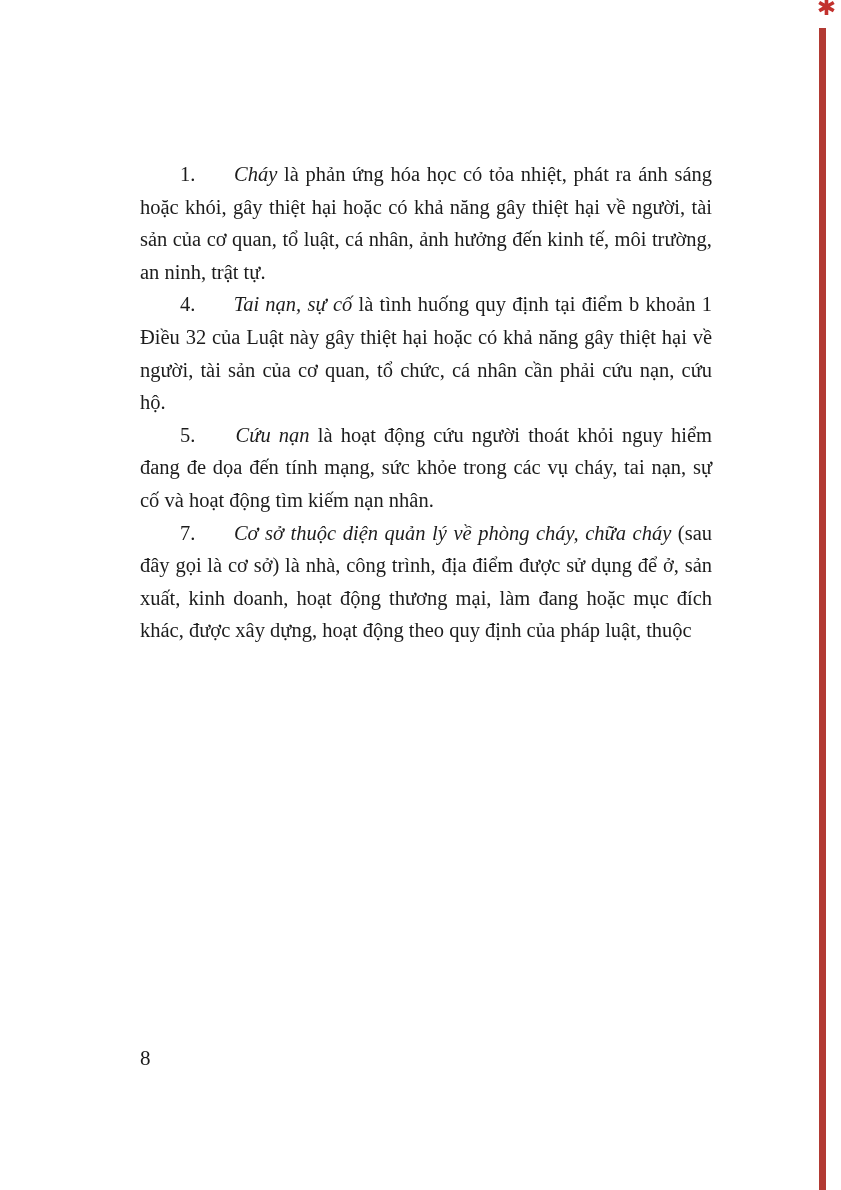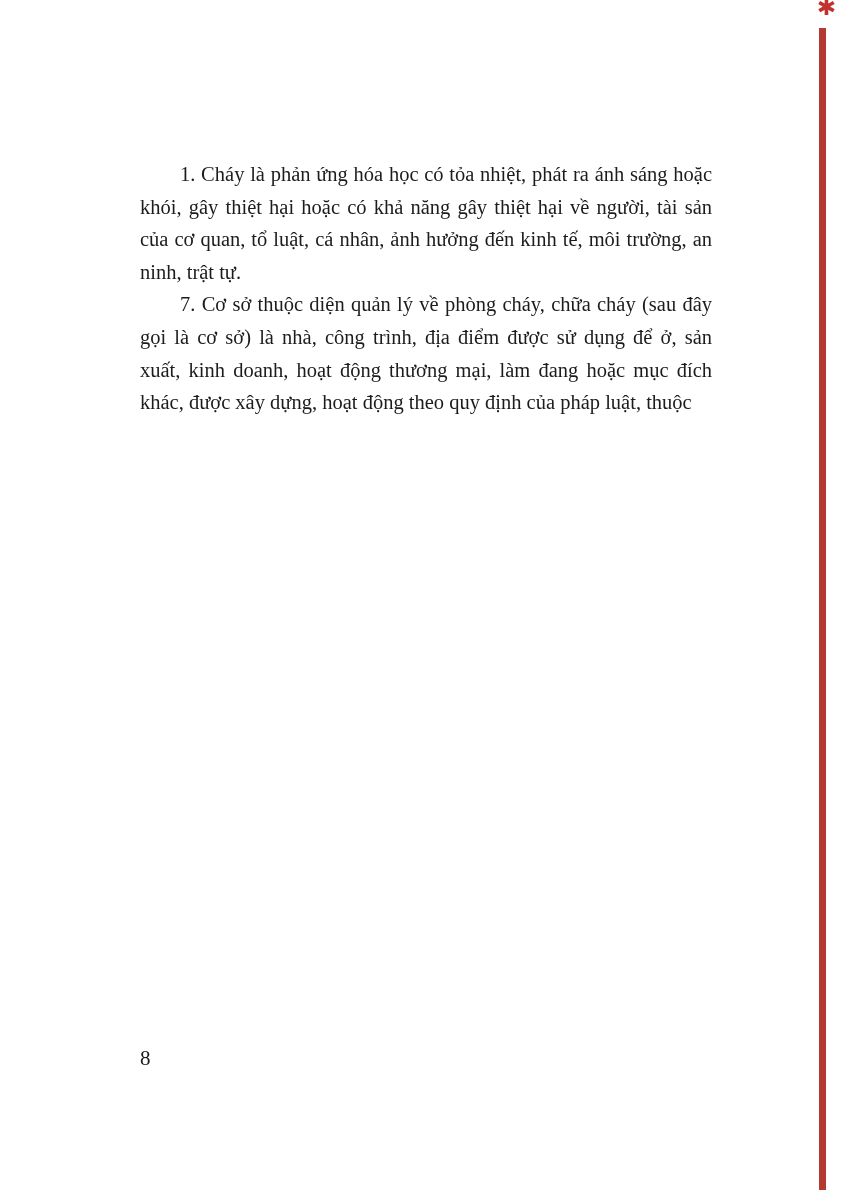--- a/index.html
+++ b/index.html
@@ -43,20 +43,22 @@
     width: 572px;
     font-size: 20.5px;
     line-height: 32.6px;
     text-align: justify;
   }
   .text-block p {
     margin: 0;
     text-indent: 40px;
   }
   .term {
+    font-style: italic;
+    margin-left: 32px;
   }
   .page-number {
     position: absolute;
     left: 140px;
     top: 1046px;
     font-size: 21px;
   }
 </style>
 </head>
 <body>
@@ -67,20 +69,30 @@
 
   <div class="right-bar"></div>
 
   <div class="text-block">
     <p>
       <span>1.</span>
       <span class="term">Cháy</span>
       <span>là phản ứng hóa học có tỏa nhiệt, phát ra ánh sáng hoặc khói, gây thiệt hại hoặc có khả năng gây thiệt hại về người, tài sản của cơ quan, tổ luật, cá nhân, ảnh hưởng đến kinh tế, môi trường, an ninh, trật tự.</span>
     </p>
     <p>
+      <span>4.</span>
+      <span class="term">Tai nạn, sự cố</span>
+      <span>là tình huống quy định tại điểm b khoản 1 Điều 32 của Luật này gây thiệt hại hoặc có khả năng gây thiệt hại về người, tài sản của cơ quan, tổ chức, cá nhân cần phải cứu nạn, cứu hộ.</span>
+    </p>
+    <p>
+      <span>5.</span>
+      <span class="term">Cứu nạn</span>
+      <span>là hoạt động cứu người thoát khỏi nguy hiểm đang đe dọa đến tính mạng, sức khỏe trong các vụ cháy, tai nạn, sự cố và hoạt động tìm kiếm nạn nhân.</span>
+    </p>
+    <p>
       <span>7.</span>
       <span class="term">Cơ sở thuộc diện quản lý về phòng cháy, chữa cháy</span>
       <span>(sau đây gọi là cơ sở) là nhà, công trình, địa điểm được sử dụng để ở, sản xuất, kinh doanh, hoạt động thương mại, làm đang hoặc mục đích khác, được xây dựng, hoạt động theo quy định của pháp luật, thuộc</span>
     </p>
   </div>
 
   <div class="page-number">8</div>
 
 </div>
 

